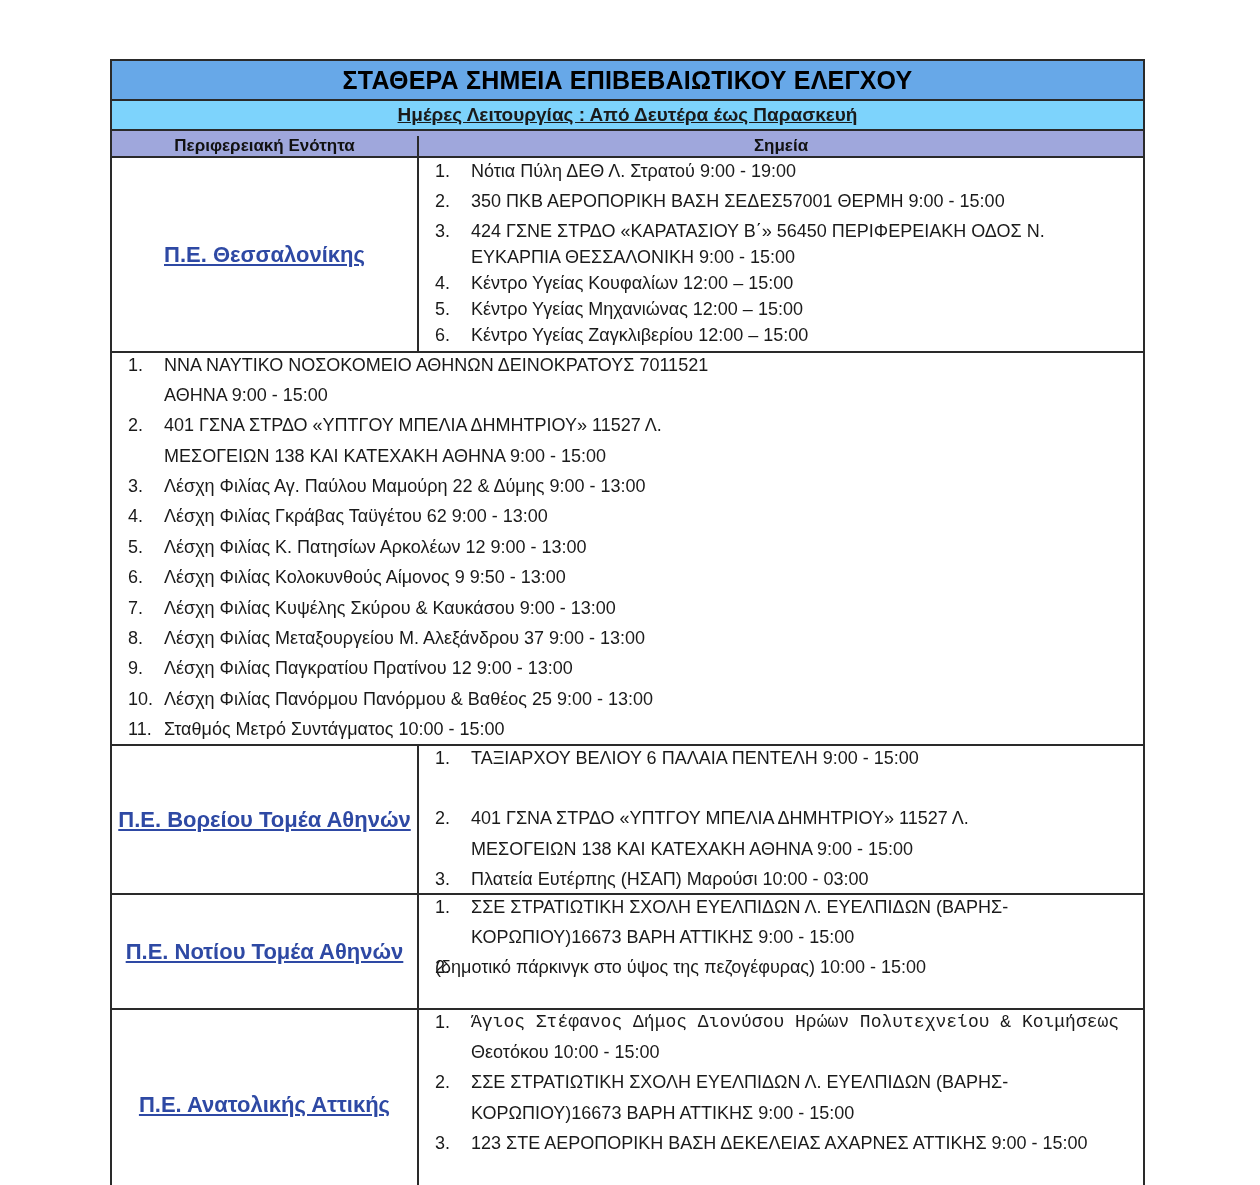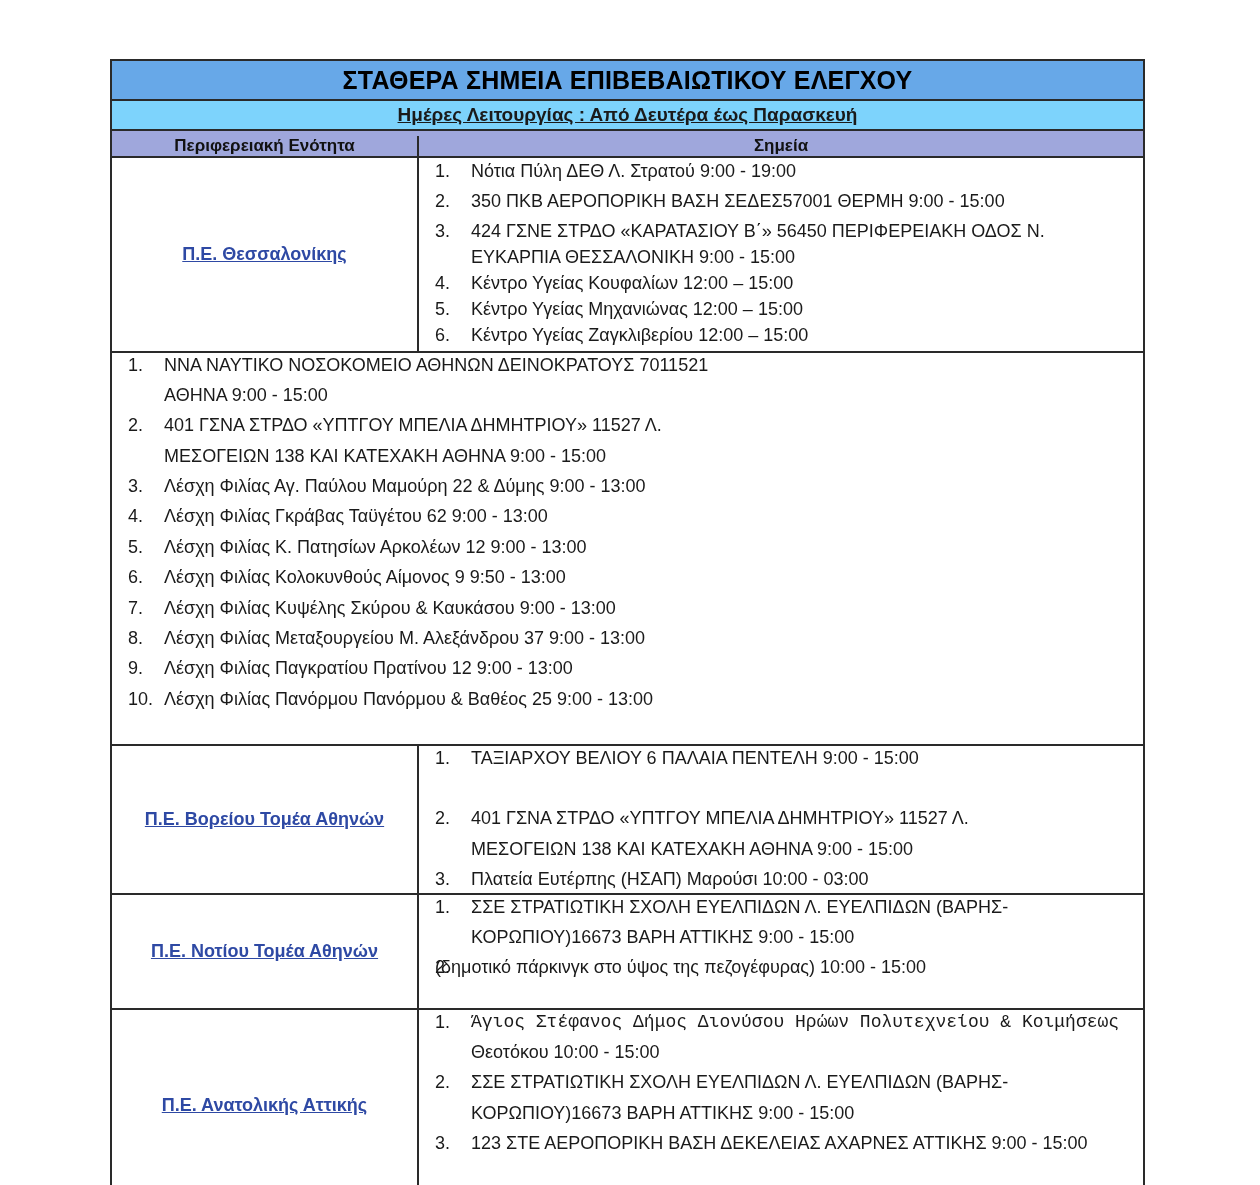--- a/index.html
+++ b/index.html
@@ -55,21 +55,21 @@
   }
   .region.last { border-bottom: none; }
   .region .c1 {
     width: 307px;
     border-right: 2px solid #2a2a2a;
     display: flex; align-items: center; justify-content: center;
   }
   .region-link {
     color: #2e49a4;
     font-weight: bold;
-    font-size: 18px;
+    font-size: 22px;
     text-decoration: underline;
     cursor: pointer;
   }
   .region .c2 {
     flex: 1;
     padding: 3px 8px 0 16px;
   }
   .item {
     display: flex;
     font-size: 18px;
@@ -169,20 +169,24 @@
         <span class="txt">Λέσχη Φιλίας Μεταξουργείου Μ. Αλεξάνδρου 37 9:00 - 13:00</span>
       </div>
       <div class="item" style="height:31px;">
         <span class="num">9.</span>
         <span class="txt">Λέσχη Φιλίας Παγκρατίου Πρατίνου 12 9:00 - 13:00</span>
       </div>
       <div class="item" style="height:30px;">
         <span class="num">10.</span>
         <span class="txt">Λέσχη Φιλίας Πανόρμου Πανόρμου &amp; Βαθέος 25 9:00 - 13:00</span>
       </div>
+      <div class="item" style="height:28px;">
+        <span class="num">11.</span>
+        <span class="txt">Σταθμός Μετρό Συντάγματος 10:00 - 15:00</span>
+      </div>
     </div>
   </div>
 
   <div class="region" style="height:149px;">
     <div class="c1">
       <span class="region-link">Π.Ε. Βορείου Τομέα Αθηνών</span>
     </div>
     <div class="c2" style="padding-top:2px;">
       <div class="item" style="height:60px;">
         <span class="num">1.</span>

